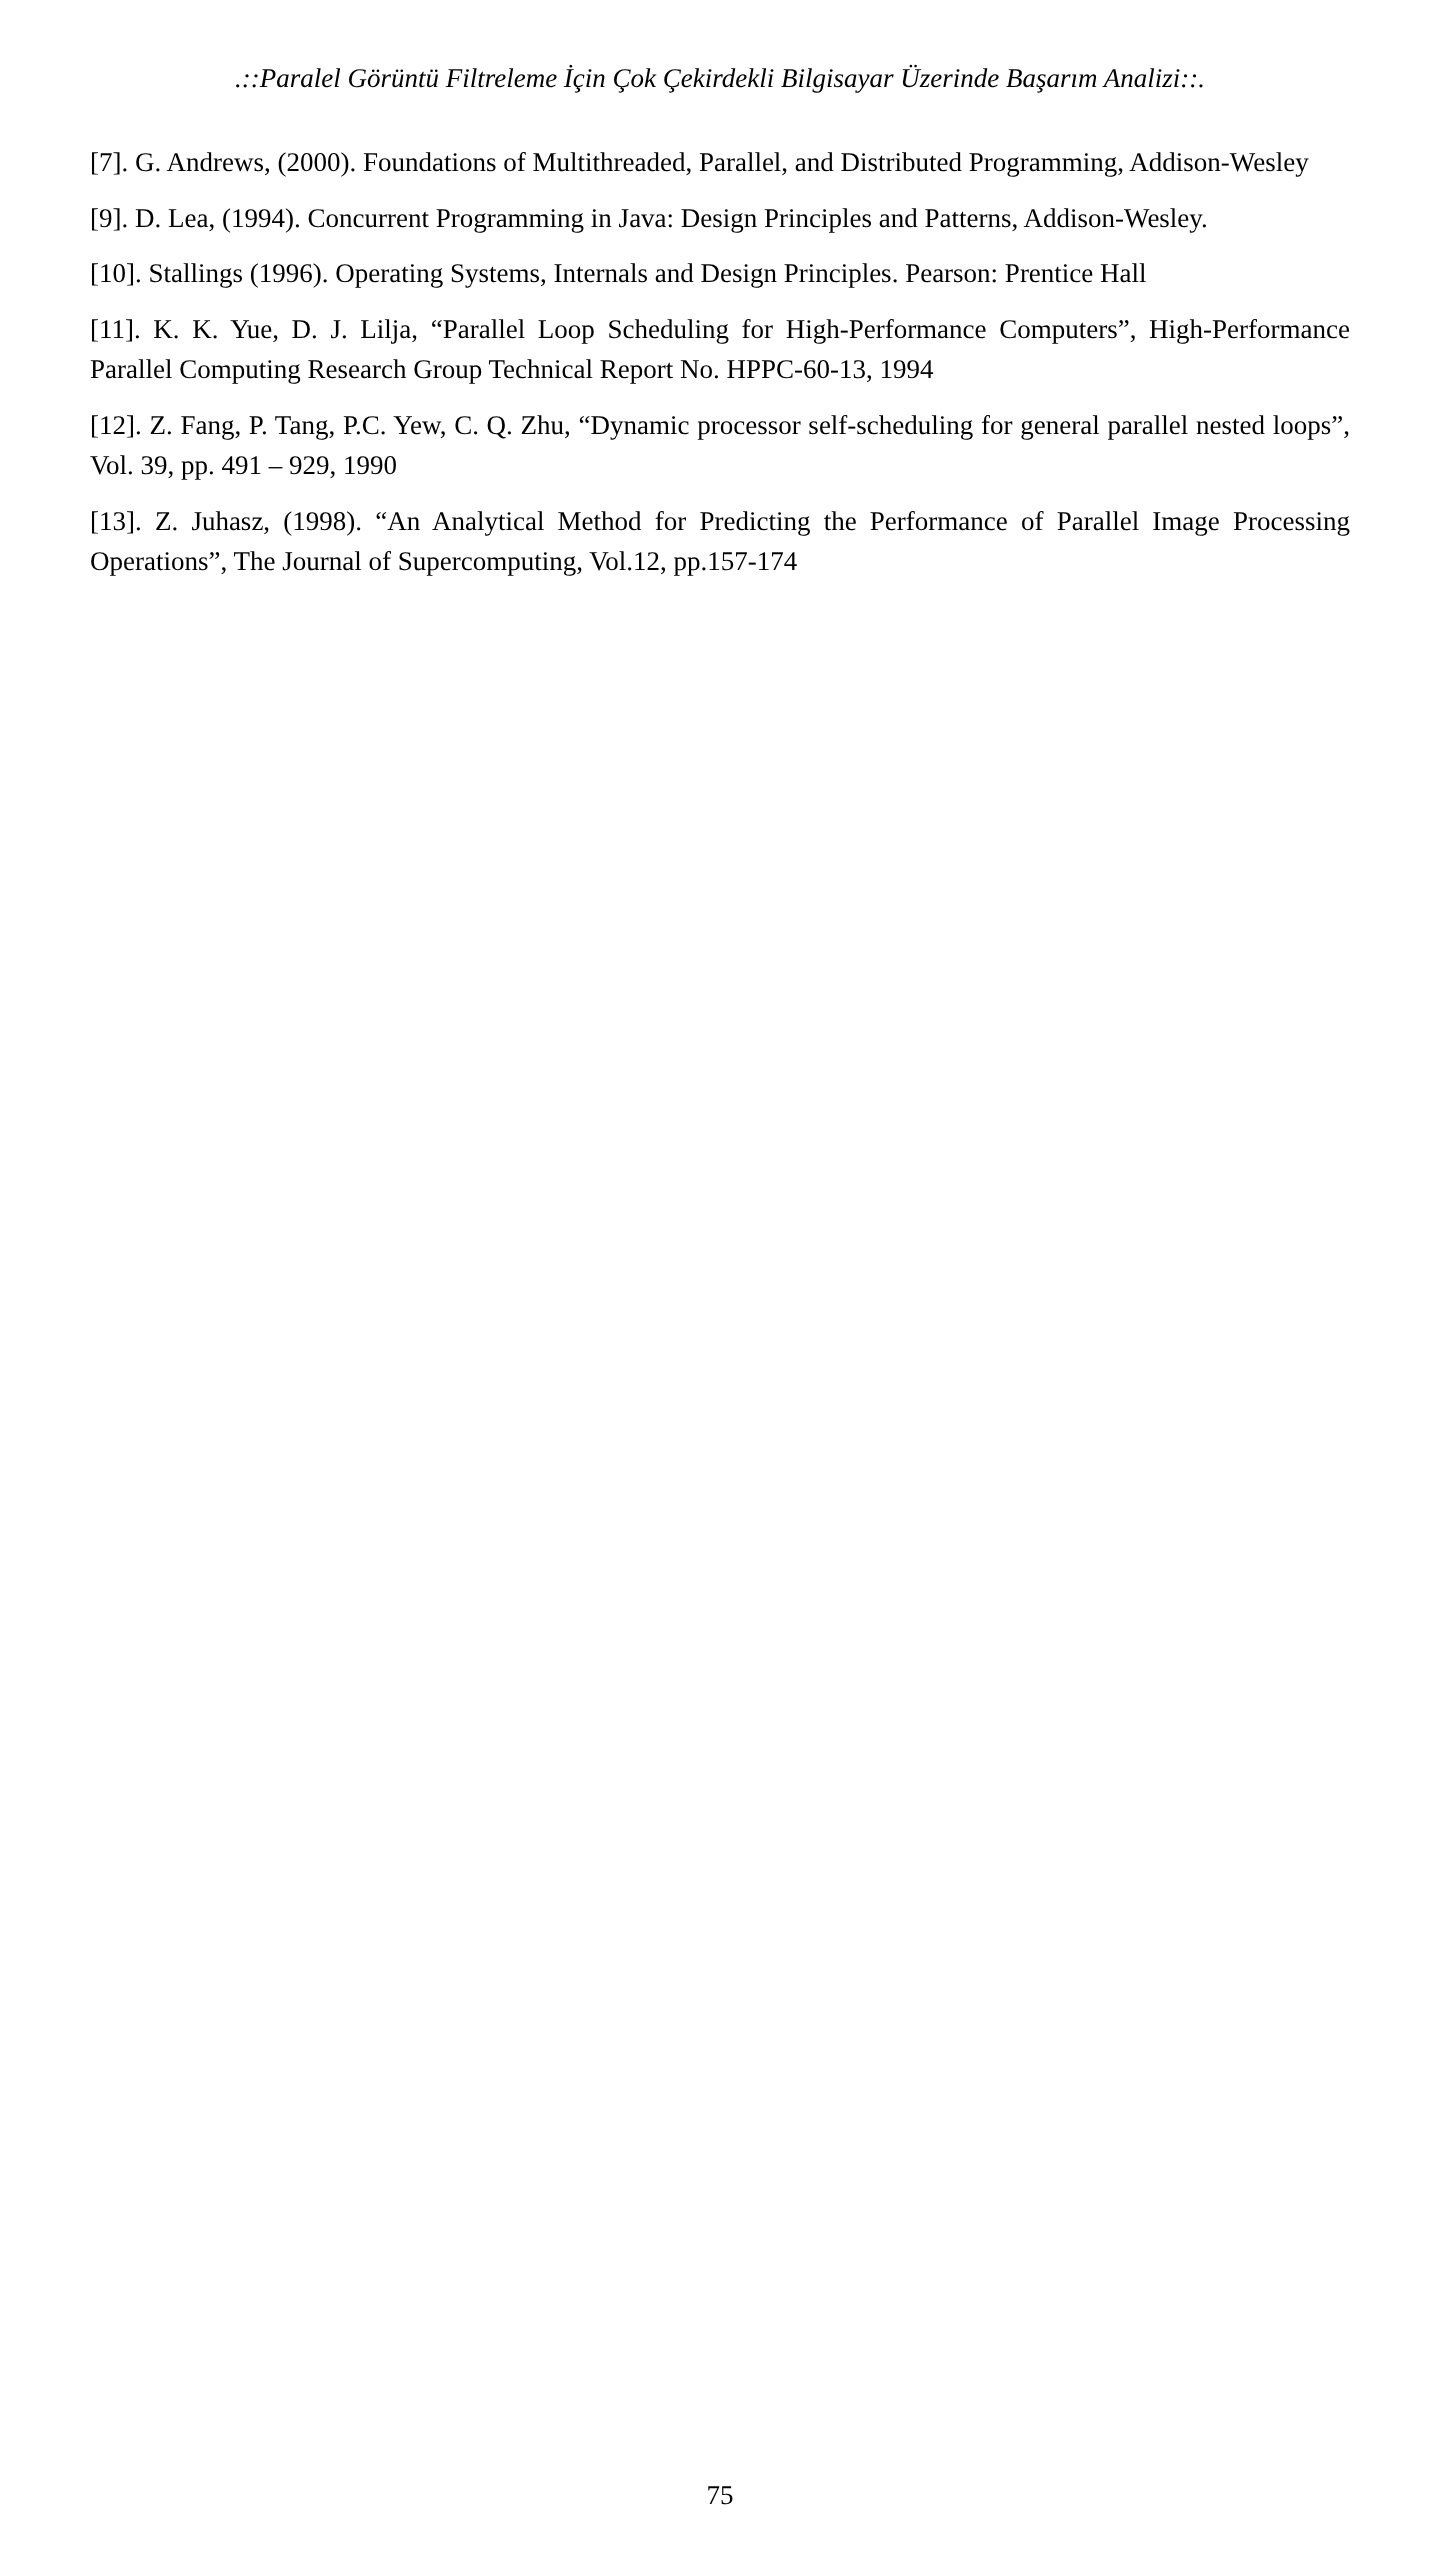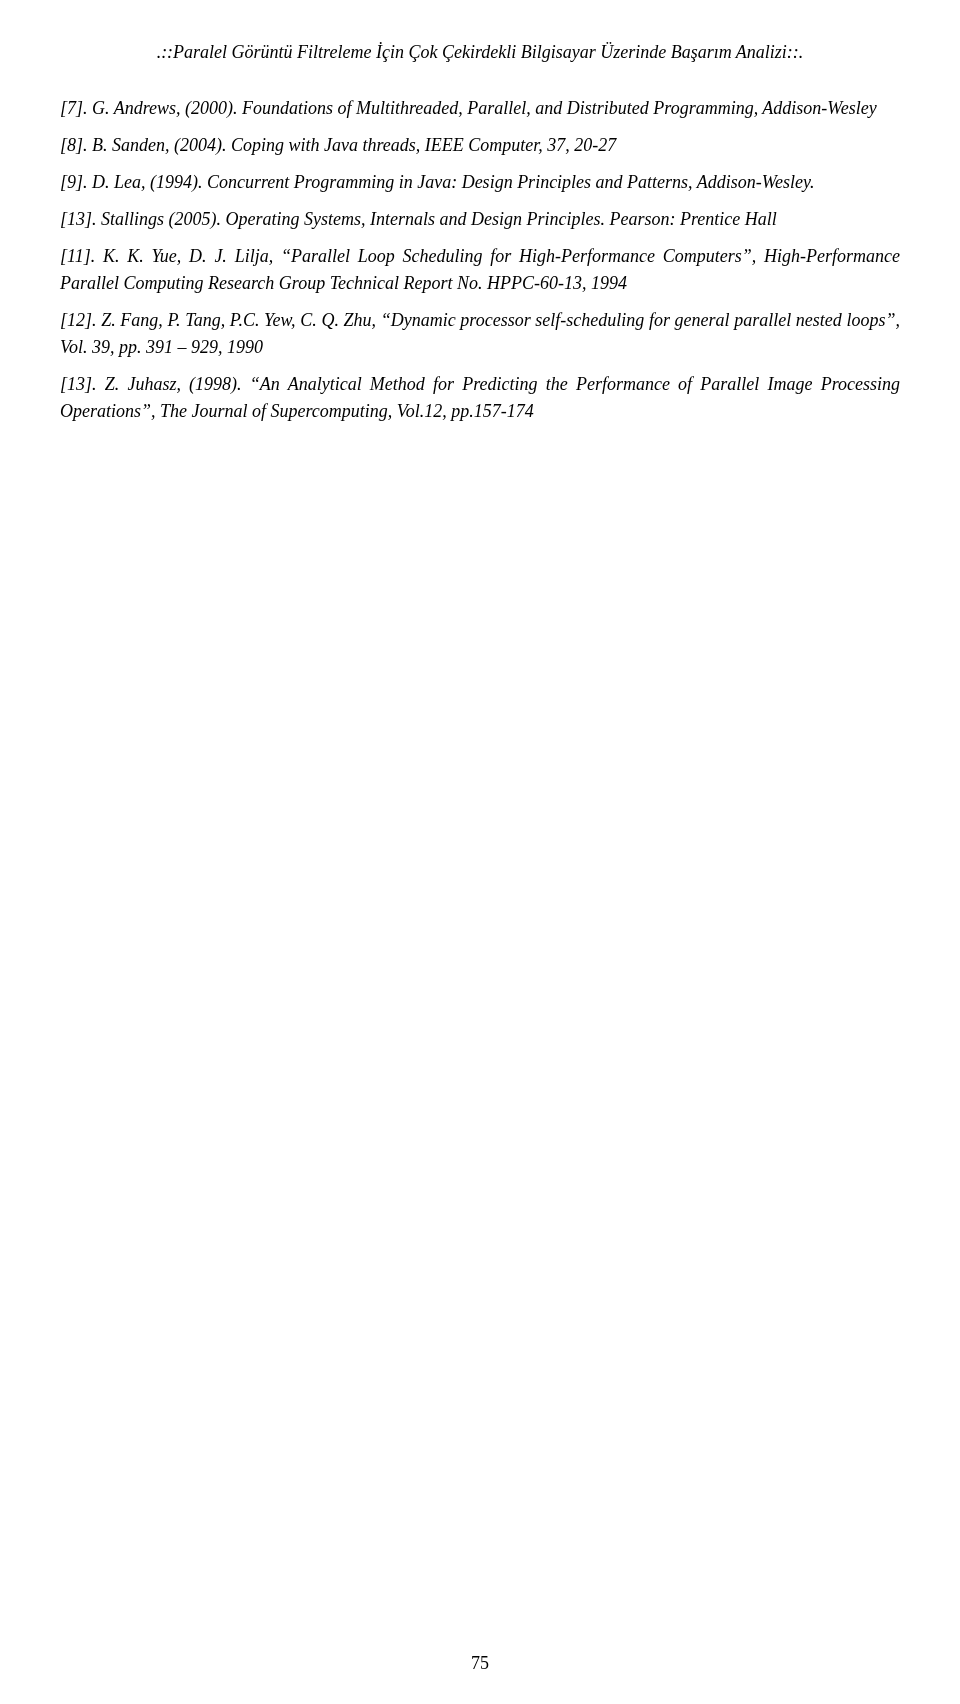--- a/index.html
+++ b/index.html
@@ -33,21 +33,20 @@
       font-size: 18px;
       line-height: 1.5;
       text-align: justify;
     }
     .ref-item {
       margin-bottom: 10px;
       text-indent: 0;
     }
     .ref-item p {
       text-align: justify;
-      font-style: italic;
     }
     .page-number {
       position: absolute;
       bottom: 30px;
       left: 50%;
       transform: translateX(-50%);
       font-size: 18px;
     }
   </style>
 </head>
@@ -56,33 +55,30 @@
 <div class="page-container">
   <div class="header-title">
     <span>.::Paralel Görüntü Filtreleme İçin Çok Çekirdekli Bilgisayar Üzerinde Başarım Analizi::.</span>
   </div>
 
   <div class="references-content">
     <div class="ref-item">
       <p>[7]. G. Andrews, (2000). Foundations of Multithreaded, Parallel, and Distributed Programming, Addison-Wesley</p>
     </div>
     <div class="ref-item">
-      <p>[8]. B. Sanden, (2004). Coping with Java threads, IEEE Computer, 37,  20-27</p>
-    </div>
-    <div class="ref-item">
       <p>[9]. D. Lea, (1994). Concurrent Programming in Java: Design Principles and Patterns, Addison-Wesley.</p>
     </div>
     <div class="ref-item">
-      <p>[13]. Stallings (2005). Operating Systems, Internals and Design Principles. Pearson: Prentice Hall</p>
+      <p>[10]. Stallings (1996). Operating Systems, Internals and Design Principles. Pearson: Prentice Hall</p>
     </div>
     <div class="ref-item">
       <p>[11]. K. K. Yue, D. J. Lilja, “Parallel Loop Scheduling for High-Performance Computers”, High-Performance Parallel Computing Research Group Technical Report No. HPPC-60-13, 1994</p>
     </div>
     <div class="ref-item">
-      <p>[12]. Z. Fang, P. Tang, P.C. Yew, C. Q. Zhu, “Dynamic processor self-scheduling for general parallel nested loops”, Vol. 39, pp. 391 – 929, 1990</p>
+      <p>[12]. Z. Fang, P. Tang, P.C. Yew, C. Q. Zhu, “Dynamic processor self-scheduling for general parallel nested loops”, Vol. 39, pp. 491 – 929, 1990</p>
     </div>
     <div class="ref-item">
       <p>[13]. Z. Juhasz, (1998). “An Analytical Method for Predicting the Performance of Parallel Image Processing Operations”, The Journal of Supercomputing, Vol.12, pp.157-174</p>
     </div>
   </div>
 
   <div class="page-number">
     <span>75</span>
   </div>
 </div>

